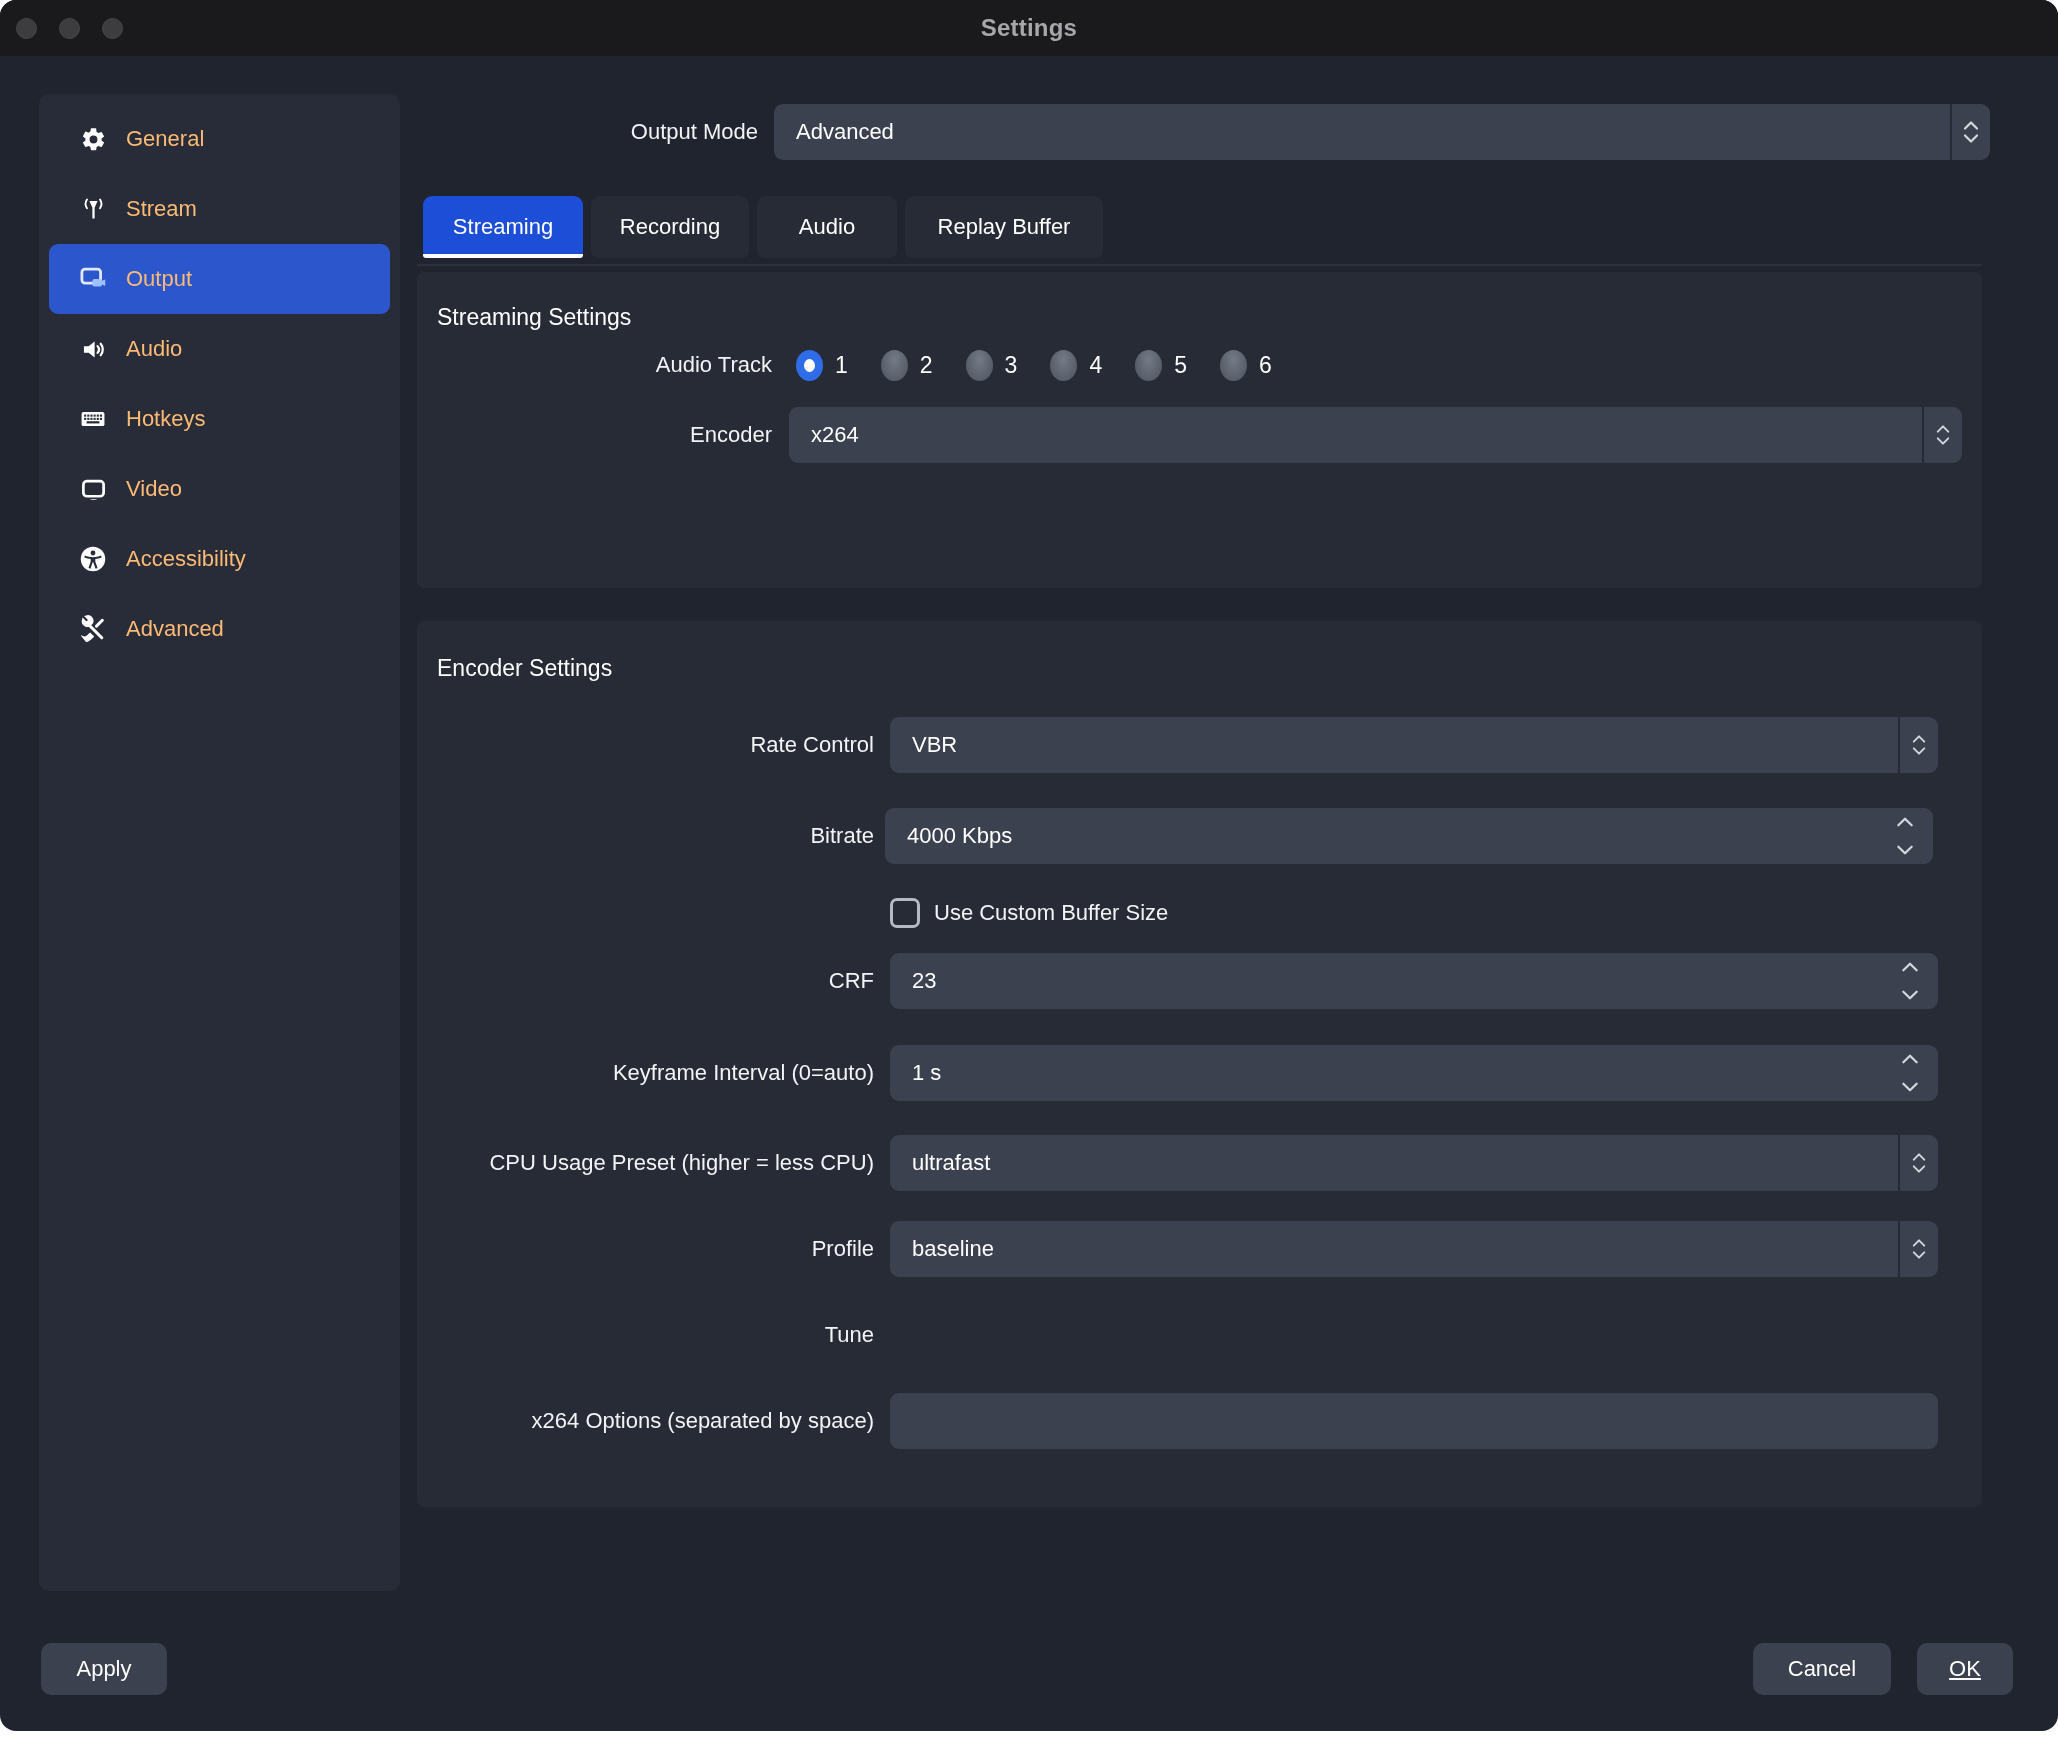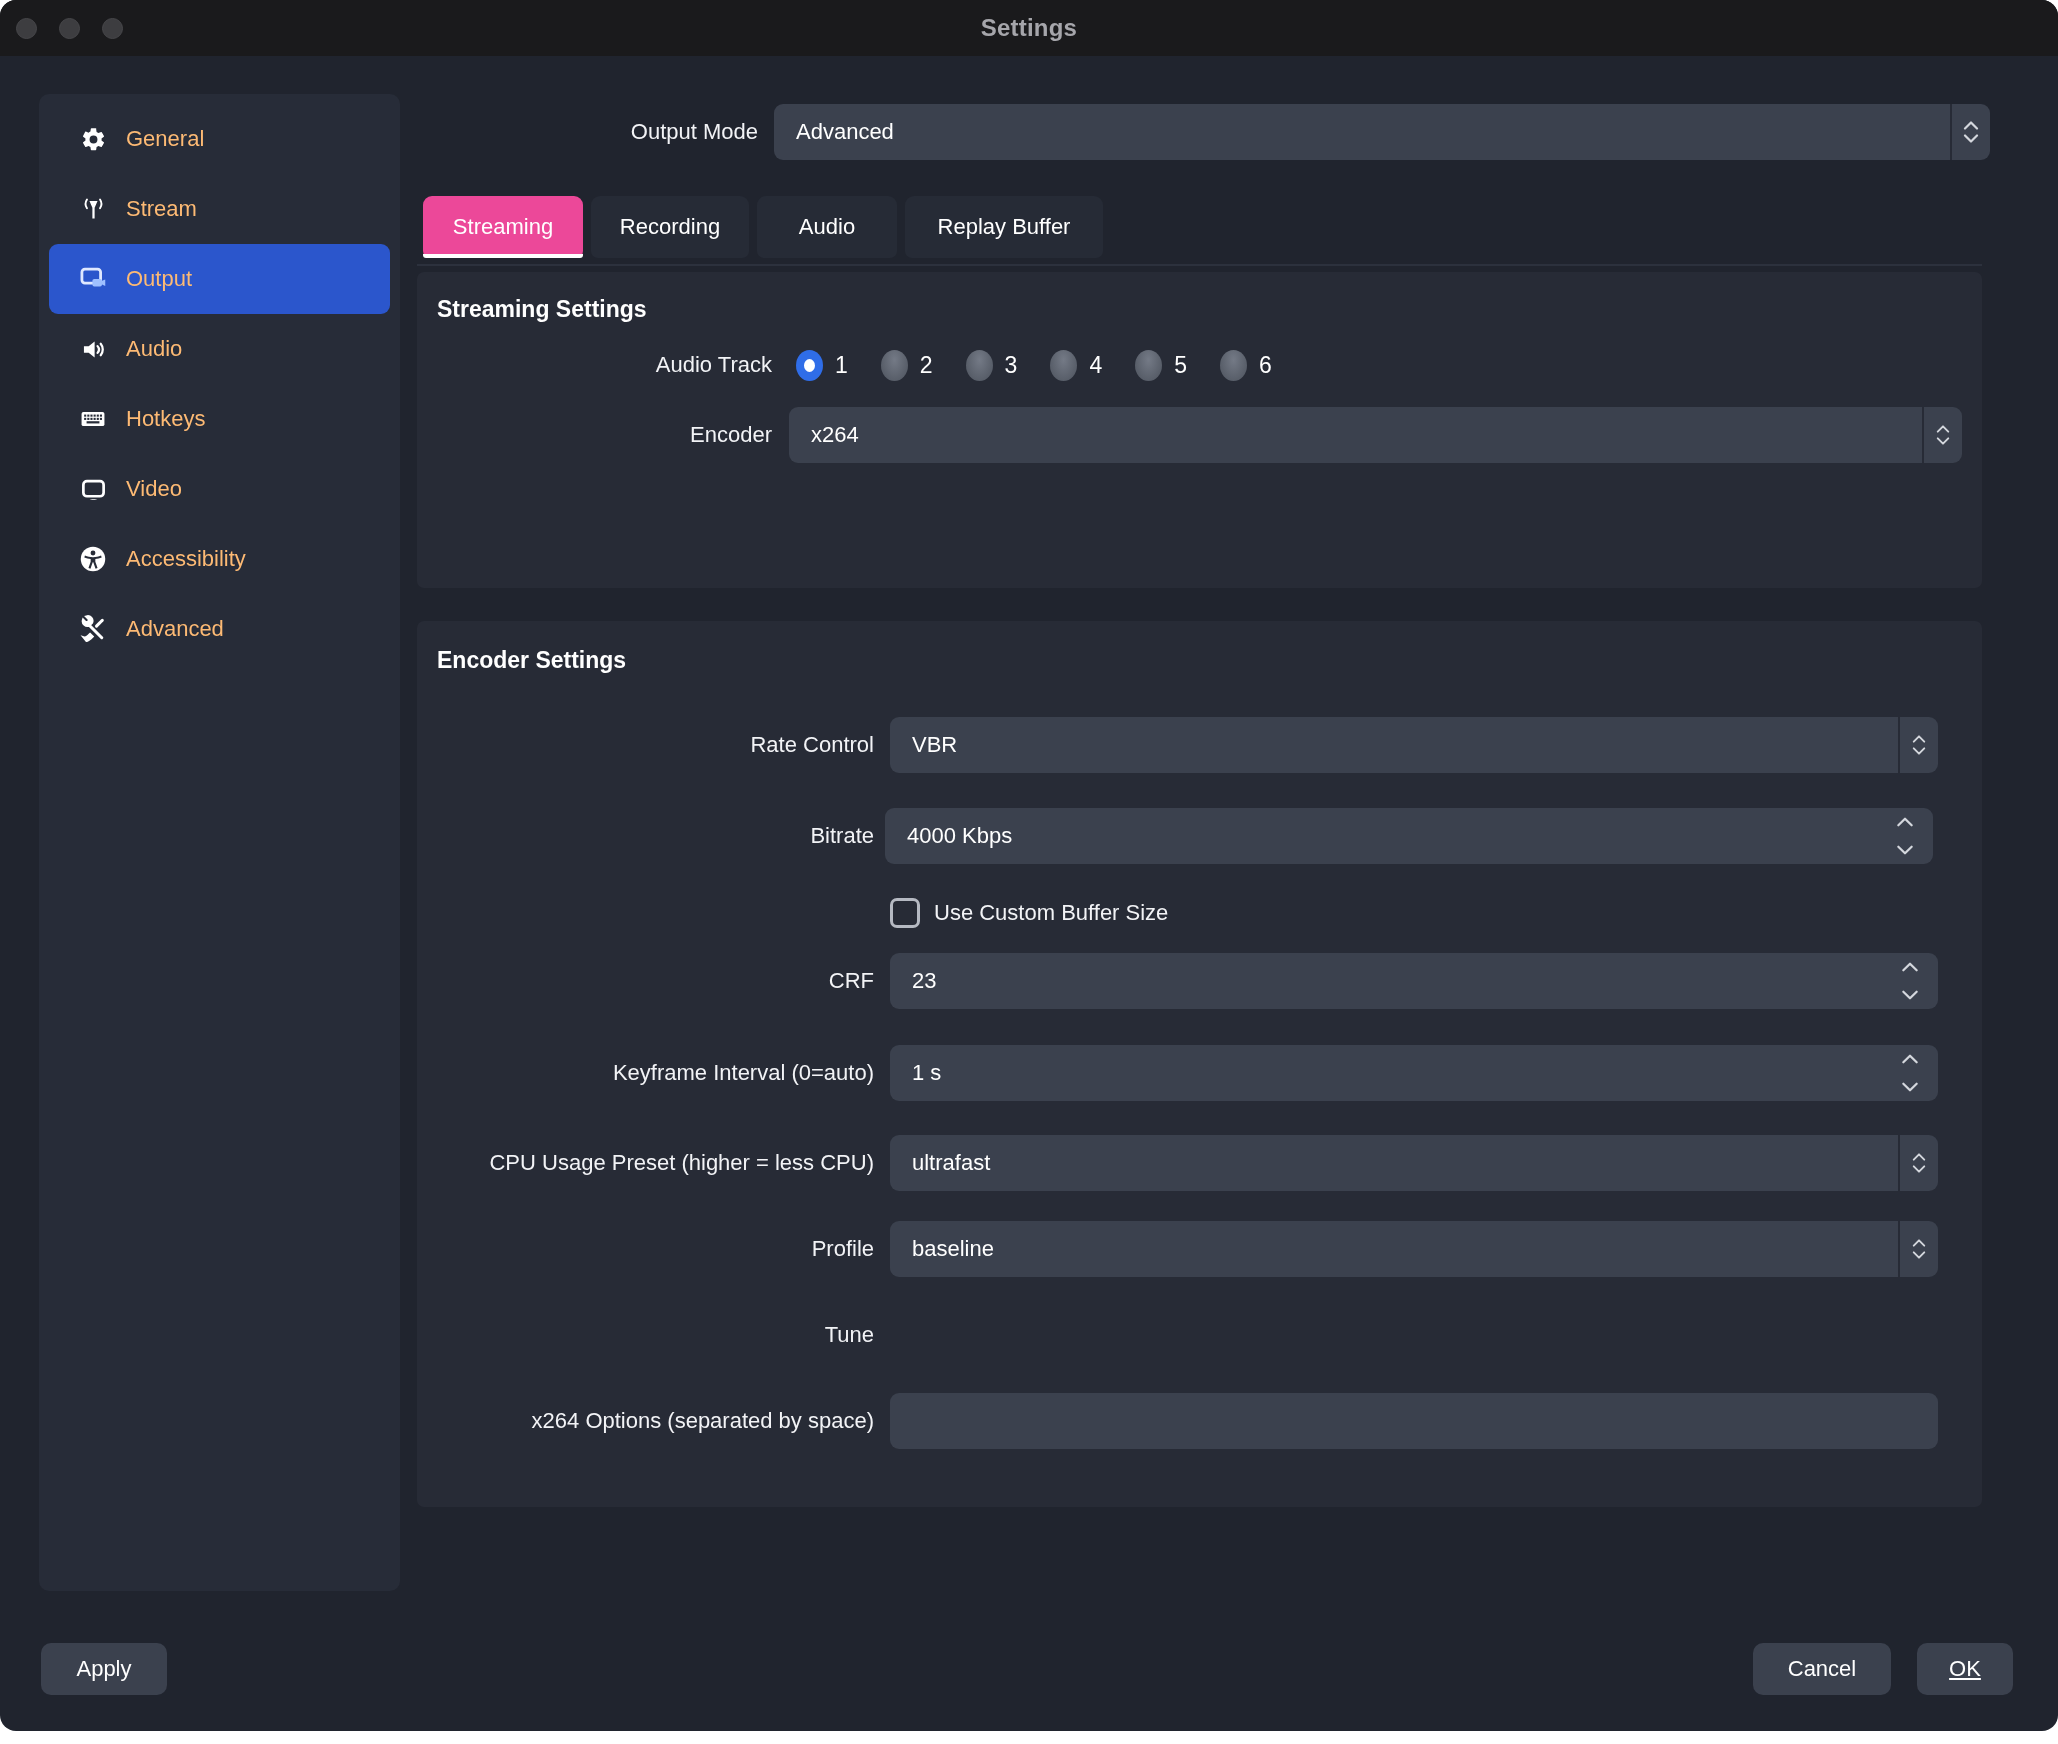--- a/index.html
+++ b/index.html
@@ -42,32 +42,32 @@
     line-height:56px;text-align:right;font-size:22px;color:#f2f3f6;
   }
   .outmode-select{left:774px;top:104px;width:1216px;}
   
   .tabs{position:absolute;left:423px;top:196px;display:flex;gap:8px;}
   .tab{
     height:62px;background:#262b36;border-radius:9px 9px 7px 7px;
     display:flex;align-items:center;justify-content:center;
     font-size:22px;color:#ffffff;position:relative;
   }
-  .tab.active{background:#ec4899;justify-content:center;}
+  .tab.active{background:#1d4ed8;justify-content:center;}
   .tab.active::after{
     content:"";position:absolute;left:0;right:0;bottom:0;height:4px;
     background:#ffffff;border-radius:0 0 3px 3px;
   }
   .tabs-divider{position:absolute;left:417px;top:264px;width:1565px;height:2px;background:#2c313d;}
   
   .panel{
     position:absolute;left:417px;width:1565px;background:#272b36;border-radius:7px;
   }
   .panel-h{
-    position:absolute;left:20px;font-size:23px;font-weight:bold;color:#ffffff;
+    position:absolute;left:20px;font-size:23px;font-weight:normal;color:#ffffff;margin-top:8px;
   }
   .row{position:absolute;display:flex;align-items:center;height:56px;}
   .row-label{font-size:22px;color:#f2f3f6;text-align:right;}
   
   .field{
     background:#3b414e;border-radius:9px;height:56px;position:relative;
     display:flex;align-items:center;box-sizing:border-box;
   }
   .field .val{padding-left:22px;font-size:22px;color:#ffffff;}
   .field.disabled .val{color:#8b909a;}

